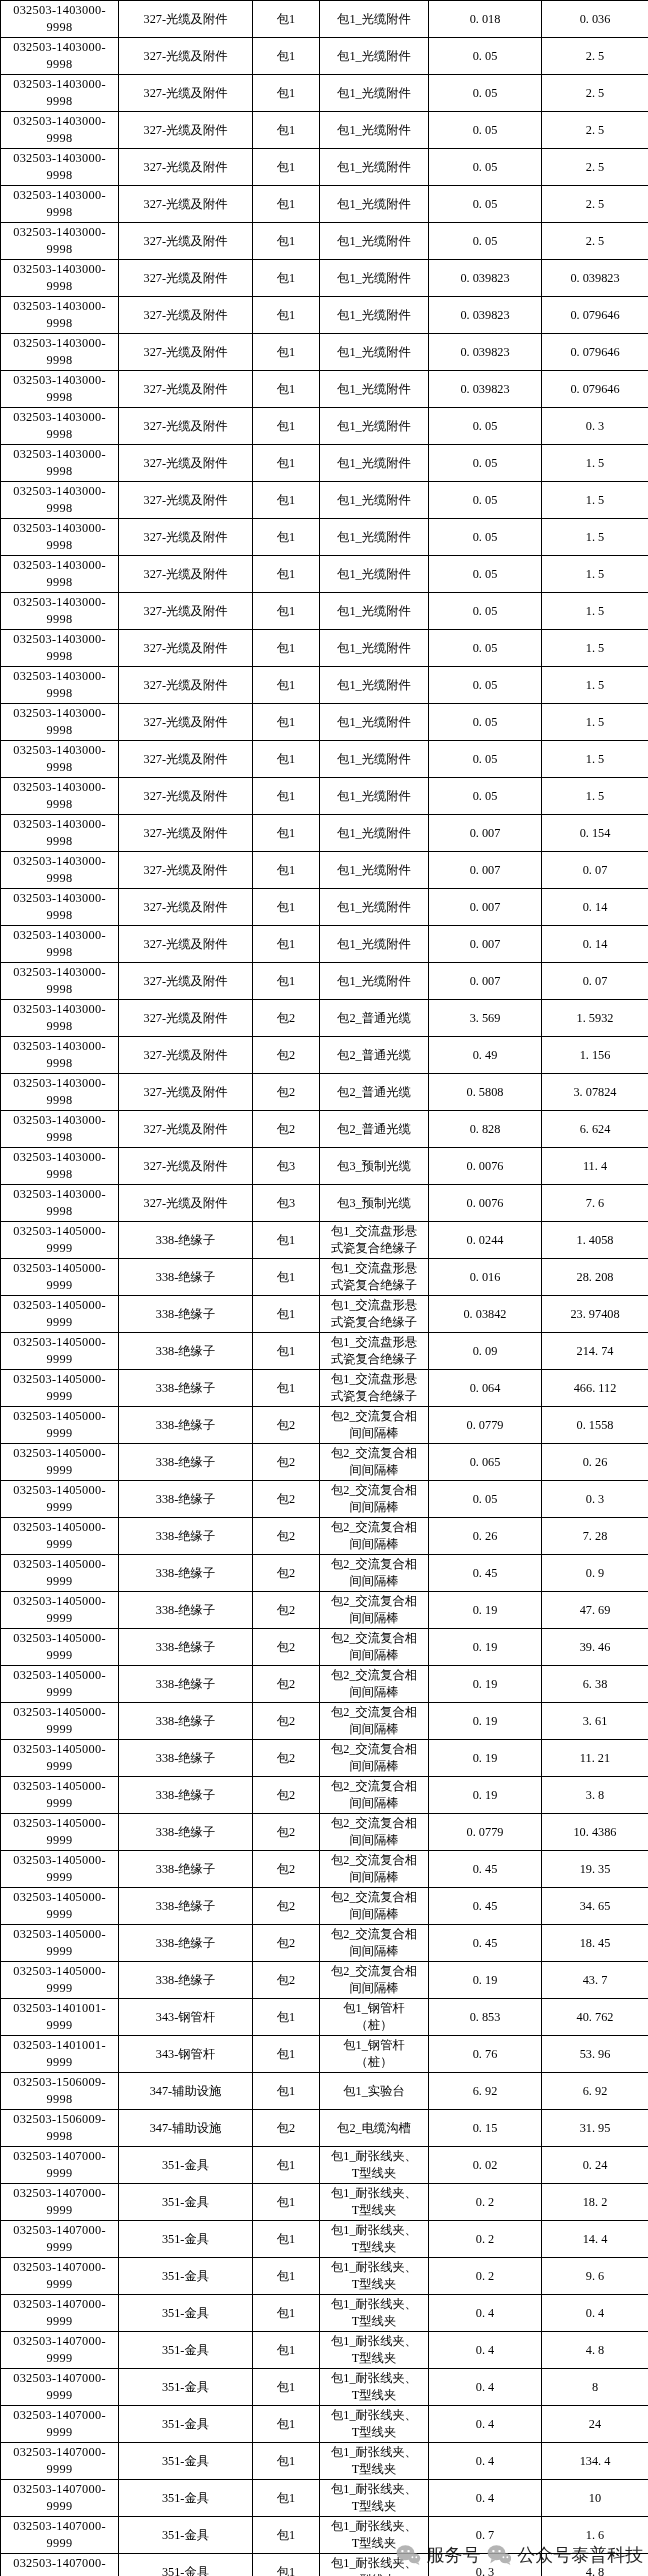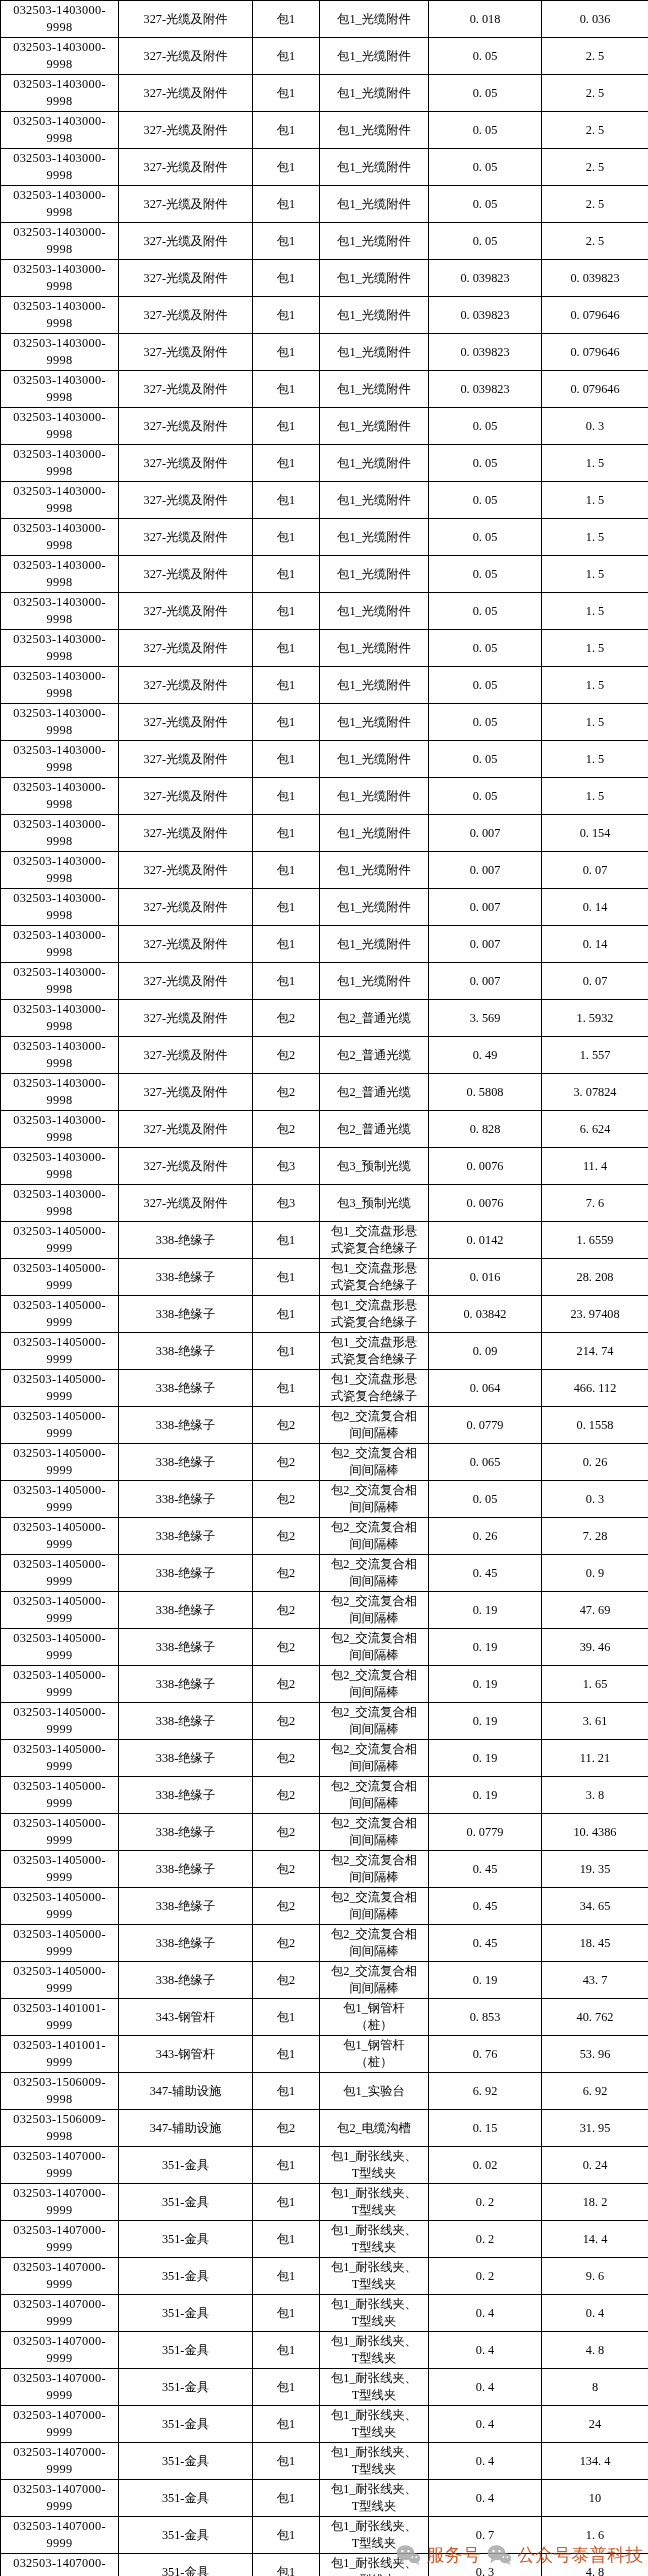--- a/index.html
+++ b/index.html
@@ -44,21 +44,21 @@
   td.c-num  { font-size: 12.3px; }
 
   .watermark {
     position: absolute;
     left: 396px;
     top: 2537px;
     height: 36px;
     display: flex;
     align-items: center;
     gap: 6.1px;
-    color: #c2410c;
+    color: #000000;
     opacity: 0.85;
     font-size: 18px;
     white-space: nowrap;
     pointer-events: none;
     z-index: 5;
   }
   .watermark .wicon {
     display: inline-block;
     width: 24.5px;
     height: 22px;
@@ -330,21 +330,21 @@
     <td class="c-num">3. 569</td>
     <td class="c-num">1. 5932</td>
   </tr>
       <tr>
     <td class="c-code">032503-1403000-
 9998</td>
     <td class="c-cat">327-光缆及附件</td>
     <td class="c-pkg">包2</td>
     <td class="c-sub">包2_普通光缆</td>
     <td class="c-num">0. 49</td>
-    <td class="c-num">1. 557</td>
+    <td class="c-num">1. 156</td>
   </tr>
       <tr>
     <td class="c-code">032503-1403000-
 9998</td>
     <td class="c-cat">327-光缆及附件</td>
     <td class="c-pkg">包2</td>
     <td class="c-sub">包2_普通光缆</td>
     <td class="c-num">0. 5808</td>
     <td class="c-num">3. 07824</td>
   </tr>
@@ -375,22 +375,22 @@
     <td class="c-num">0. 0076</td>
     <td class="c-num">7. 6</td>
   </tr>
       <tr>
     <td class="c-code">032503-1405000-
 9999</td>
     <td class="c-cat">338-绝缘子</td>
     <td class="c-pkg">包1</td>
     <td class="c-sub">包1_交流盘形悬
 式瓷复合绝缘子</td>
-    <td class="c-num">0. 0142</td>
-    <td class="c-num">1. 6559</td>
+    <td class="c-num">0. 0244</td>
+    <td class="c-num">1. 4058</td>
   </tr>
       <tr>
     <td class="c-code">032503-1405000-
 9999</td>
     <td class="c-cat">338-绝缘子</td>
     <td class="c-pkg">包1</td>
     <td class="c-sub">包1_交流盘形悬
 式瓷复合绝缘子</td>
     <td class="c-num">0. 016</td>
     <td class="c-num">28. 208</td>
@@ -496,21 +496,21 @@
     <td class="c-num">39. 46</td>
   </tr>
       <tr>
     <td class="c-code">032503-1405000-
 9999</td>
     <td class="c-cat">338-绝缘子</td>
     <td class="c-pkg">包2</td>
     <td class="c-sub">包2_交流复合相
 间间隔棒</td>
     <td class="c-num">0. 19</td>
-    <td class="c-num">1. 65</td>
+    <td class="c-num">6. 38</td>
   </tr>
       <tr>
     <td class="c-code">032503-1405000-
 9999</td>
     <td class="c-cat">338-绝缘子</td>
     <td class="c-pkg">包2</td>
     <td class="c-sub">包2_交流复合相
 间间隔棒</td>
     <td class="c-num">0. 19</td>
     <td class="c-num">3. 61</td>

